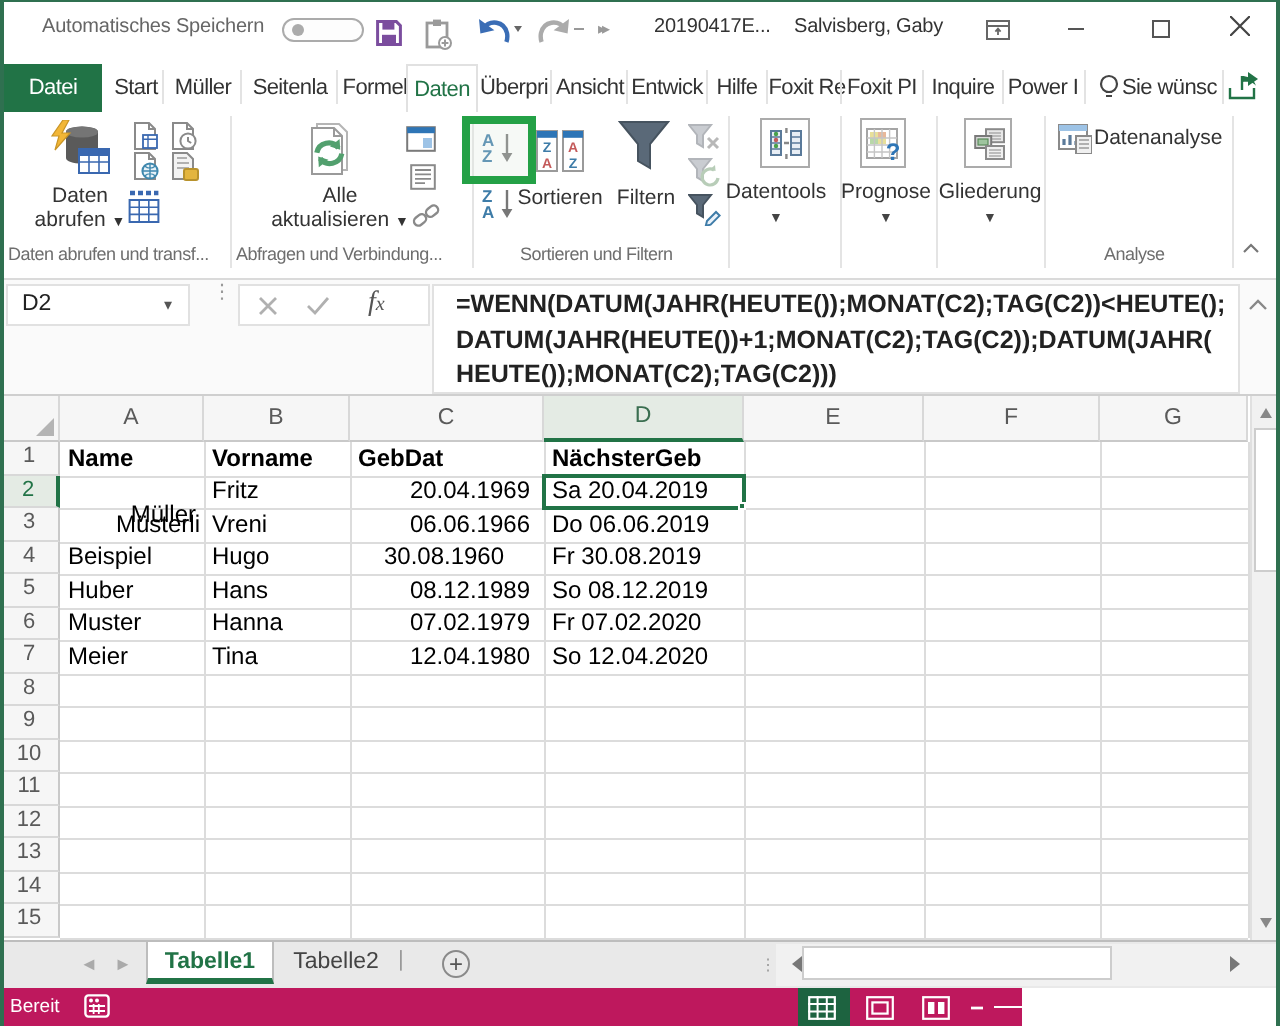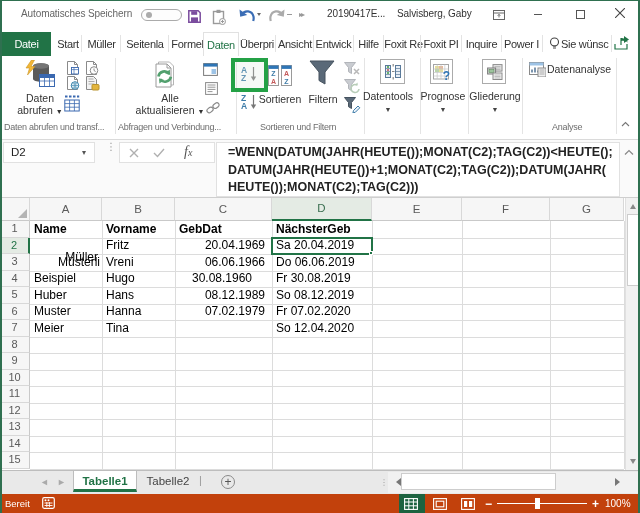--- a/index.html
+++ b/index.html
@@ -33,21 +33,21 @@
   .colhdr { position:absolute; top:0; height:23px; background:#f6f6f6; border-right:1px solid #d8d8d8; border-bottom:1px solid #c9c9c9; font-size:11.5px; color:#5a5a5a; text-align:center; line-height:22px; }
   .rowhdr { position:absolute; left:0; width:30px; background:#f6f6f6; border-right:1px solid #c9c9c9; border-bottom:1px solid #d8d8d8; font-size:11px; color:#5a5a5a; text-align:center; }
   .vline { position:absolute; top:23px; width:1px; height:248px; background:#dcdcdc; }
   .hline { position:absolute; left:30px; width:594px; height:1px; background:#dcdcdc; }
   .cell { position:absolute; font-size:12px; color:#000; white-space:nowrap; overflow:hidden; }
 
   
   #sheetbar { position:absolute; left:0; top:470px; width:640px; height:24px; background:#e9e9e9; border-top:1px solid #bdbdbd; }
 
   
-  #statusbar { position:absolute; left:0; top:494px; width:640px; height:19px; background:#c2410c; color:#fff; font-size:10px; }
+  #statusbar { position:absolute; left:0; top:494px; width:511px; height:19px; background:#be185d; color:#fff; font-size:10px; }
 </style>
 </head>
 <body>
 <div id="page">
 
   <div id="titlebar">
     <div class="tb-txt" style="left:21px;">Automatisches Speichern</div>
 
     <div class="abs" style="left:141px; top:9px; width:41px; height:12px; border:1px solid #ababab; border-radius:7px; background:#fdfdfd;"></div>
     <div class="abs" style="left:146px; top:12px; width:6px; height:6px; border-radius:50%; background:#ababab;"></div>
@@ -393,20 +393,21 @@
     <div class="cell" style="left:34px; top:89px; width:64px; height:17px; line-height:16px; ">Huber</div>
     <div class="cell" style="left:106px; top:89px; width:65px; height:17px; line-height:16px; ">Hans</div>
     <div class="cell" style="left:179px; top:89px; width:86px; height:17px; line-height:16px; text-align:right;">08.12.1989</div>
     <div class="cell" style="left:276px; top:89px; width:90px; height:17px; line-height:16px; ">So 08.12.2019</div>
     <div class="cell" style="left:34px; top:106px; width:64px; height:16px; line-height:15px; ">Muster</div>
     <div class="cell" style="left:106px; top:106px; width:65px; height:16px; line-height:15px; ">Hanna</div>
     <div class="cell" style="left:179px; top:106px; width:86px; height:16px; line-height:15px; text-align:right;">07.02.1979</div>
     <div class="cell" style="left:276px; top:106px; width:90px; height:16px; line-height:15px; ">Fr 07.02.2020</div>
     <div class="cell" style="left:34px; top:122px; width:64px; height:17px; line-height:16px; ">Meier</div>
     <div class="cell" style="left:106px; top:122px; width:65px; height:17px; line-height:16px; ">Tina</div>
+    <div class="cell" style="left:179px; top:122px; width:86px; height:17px; line-height:16px; text-align:right;">12.04.1980</div>
     <div class="cell" style="left:276px; top:122px; width:90px; height:17px; line-height:16px; ">So 12.04.2020</div>
     <div class="abs" style="left:271px; top:39px; width:102px; height:18px; border:2px solid #217346;"></div>
     <div class="abs" style="left:369px; top:53px; width:4px; height:4px; background:#217346; border:1px solid #fff;"></div>
   </div>
 
   <div class="abs" style="left:625px; top:198px; width:15px; height:272px; background:#f1f1f1; border-left:1px solid #e0e0e0;">
     <div class="abs" style="left:4px; top:6px; width:0; height:0; border-left:3.5px solid transparent; border-right:3.5px solid transparent; border-bottom:5px solid #888;"></div>
     <div class="abs" style="left:1px; top:16px; width:12px; height:72px; background:#fff; border:1px solid #cdcdcd;"></div>
     <div class="abs" style="left:4px; bottom:6px; width:0; height:0; border-left:3.5px solid transparent; border-right:3.5px solid transparent; border-top:5px solid #888;"></div>
   </div>

